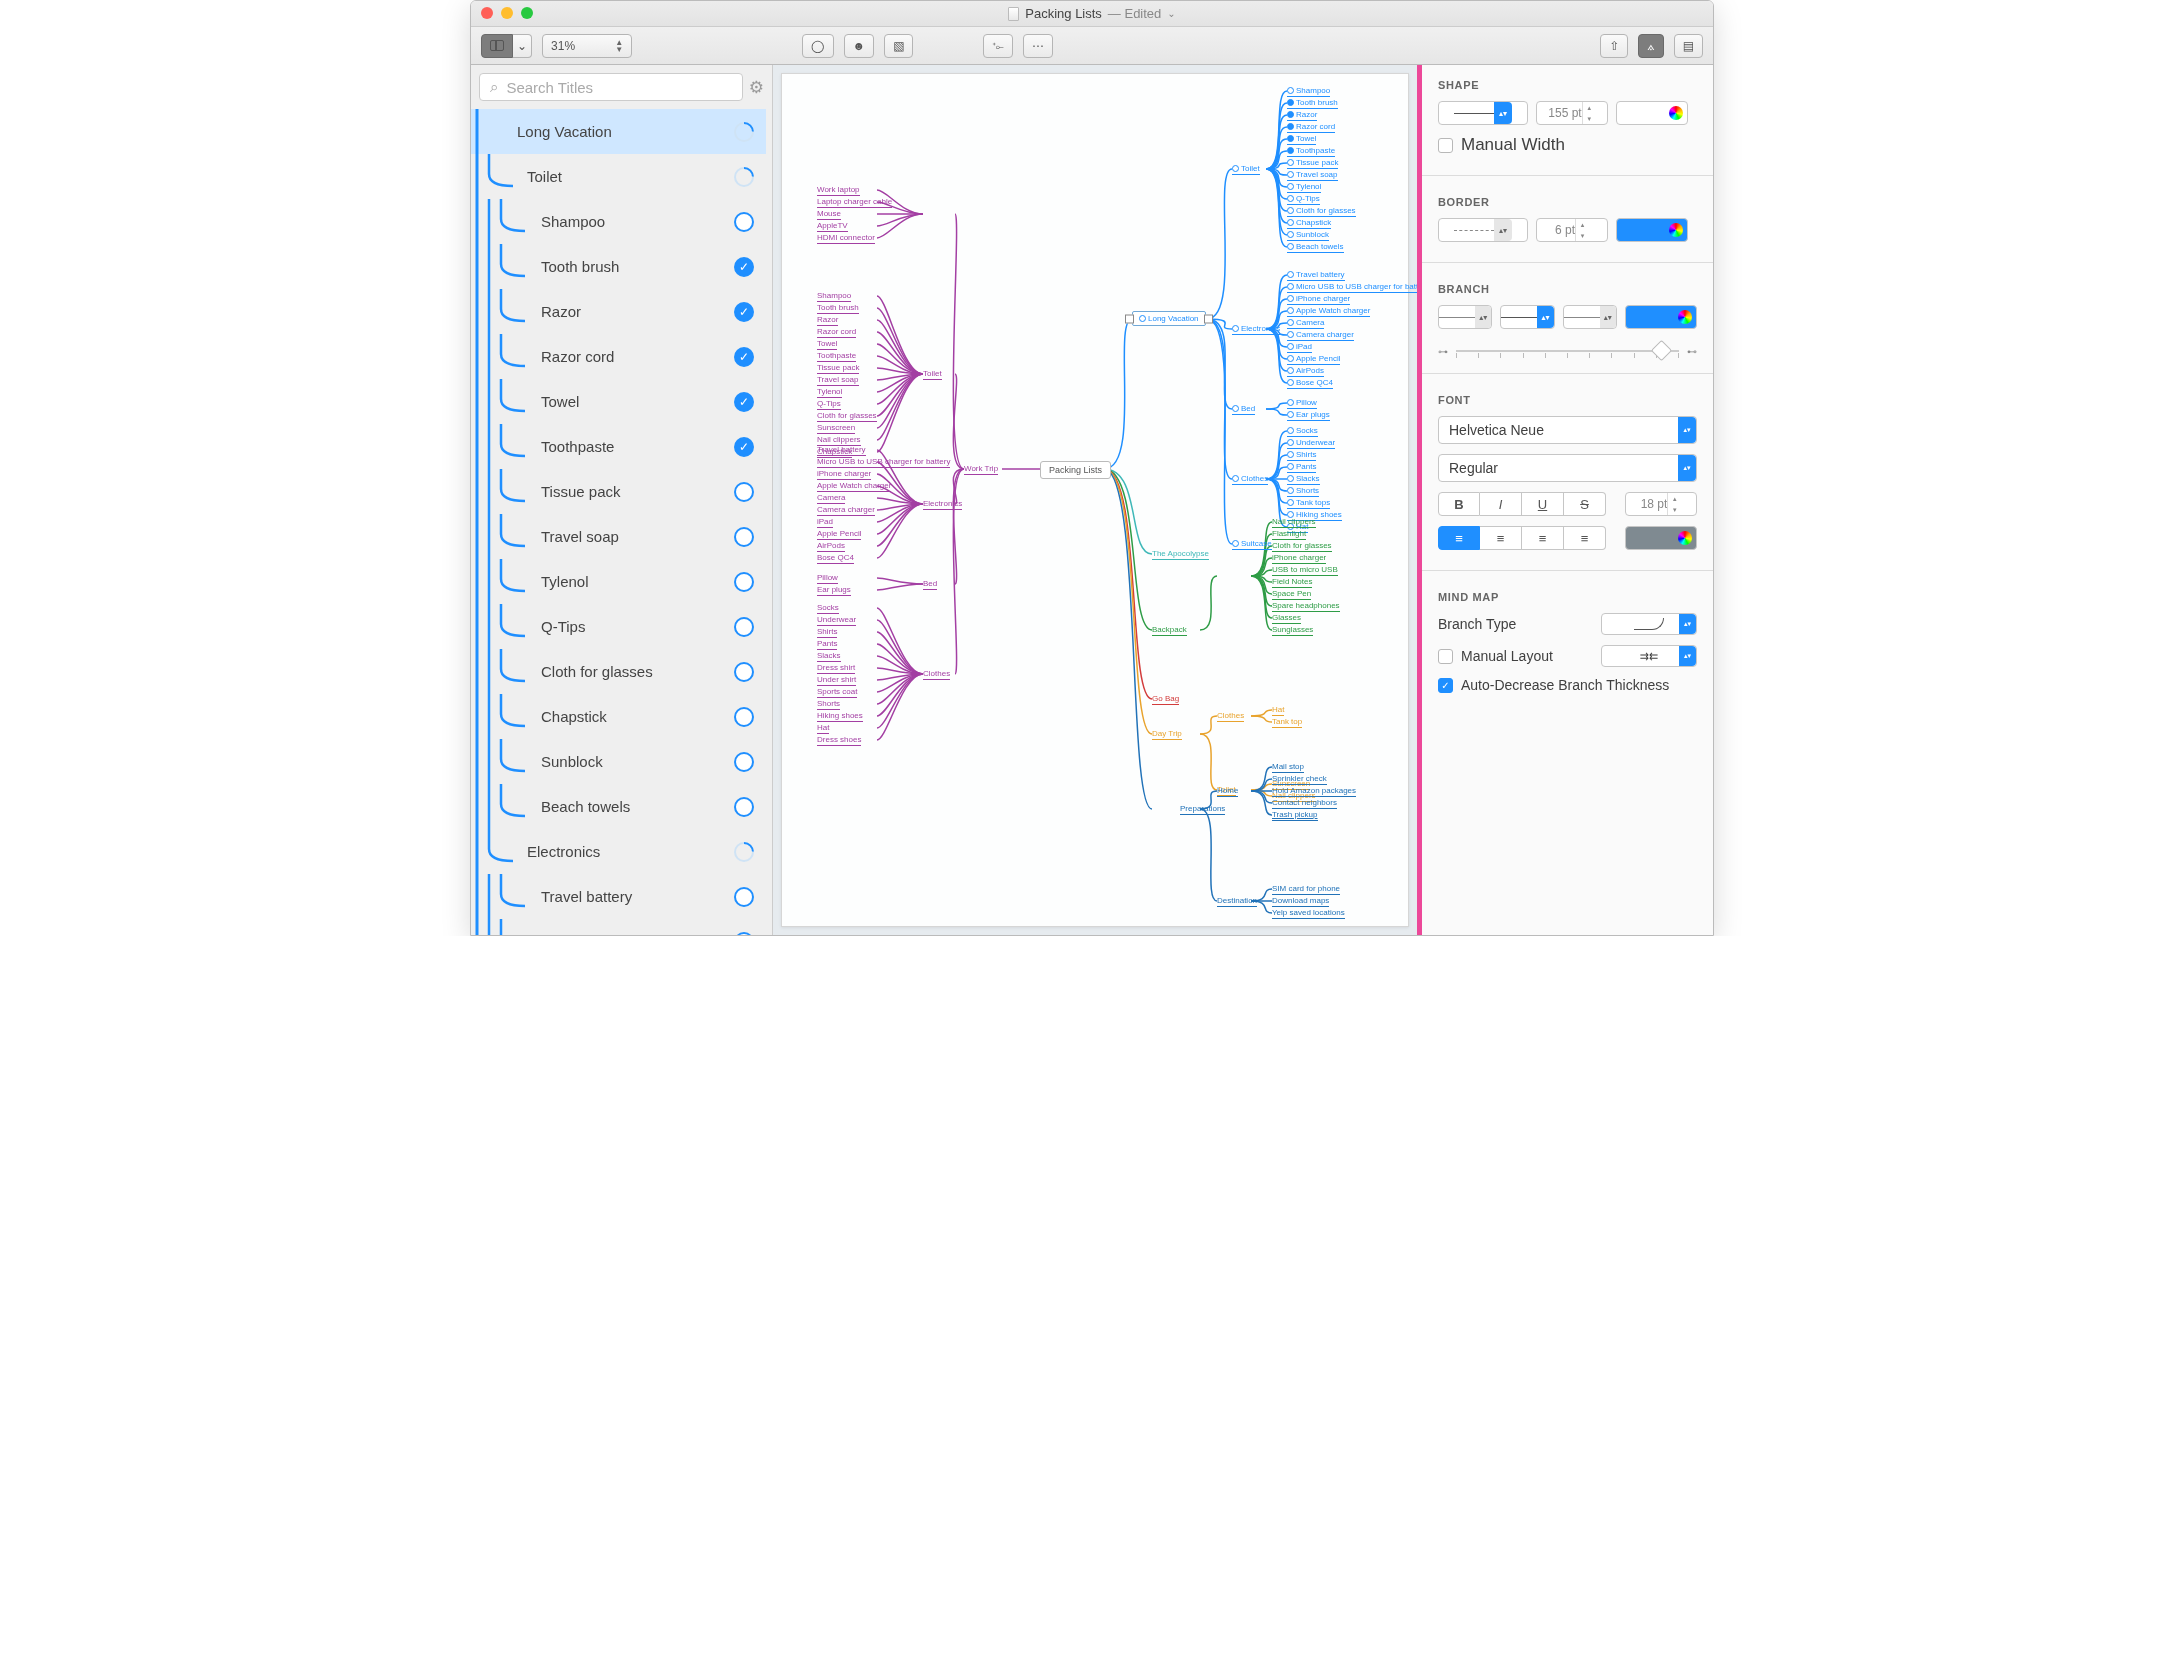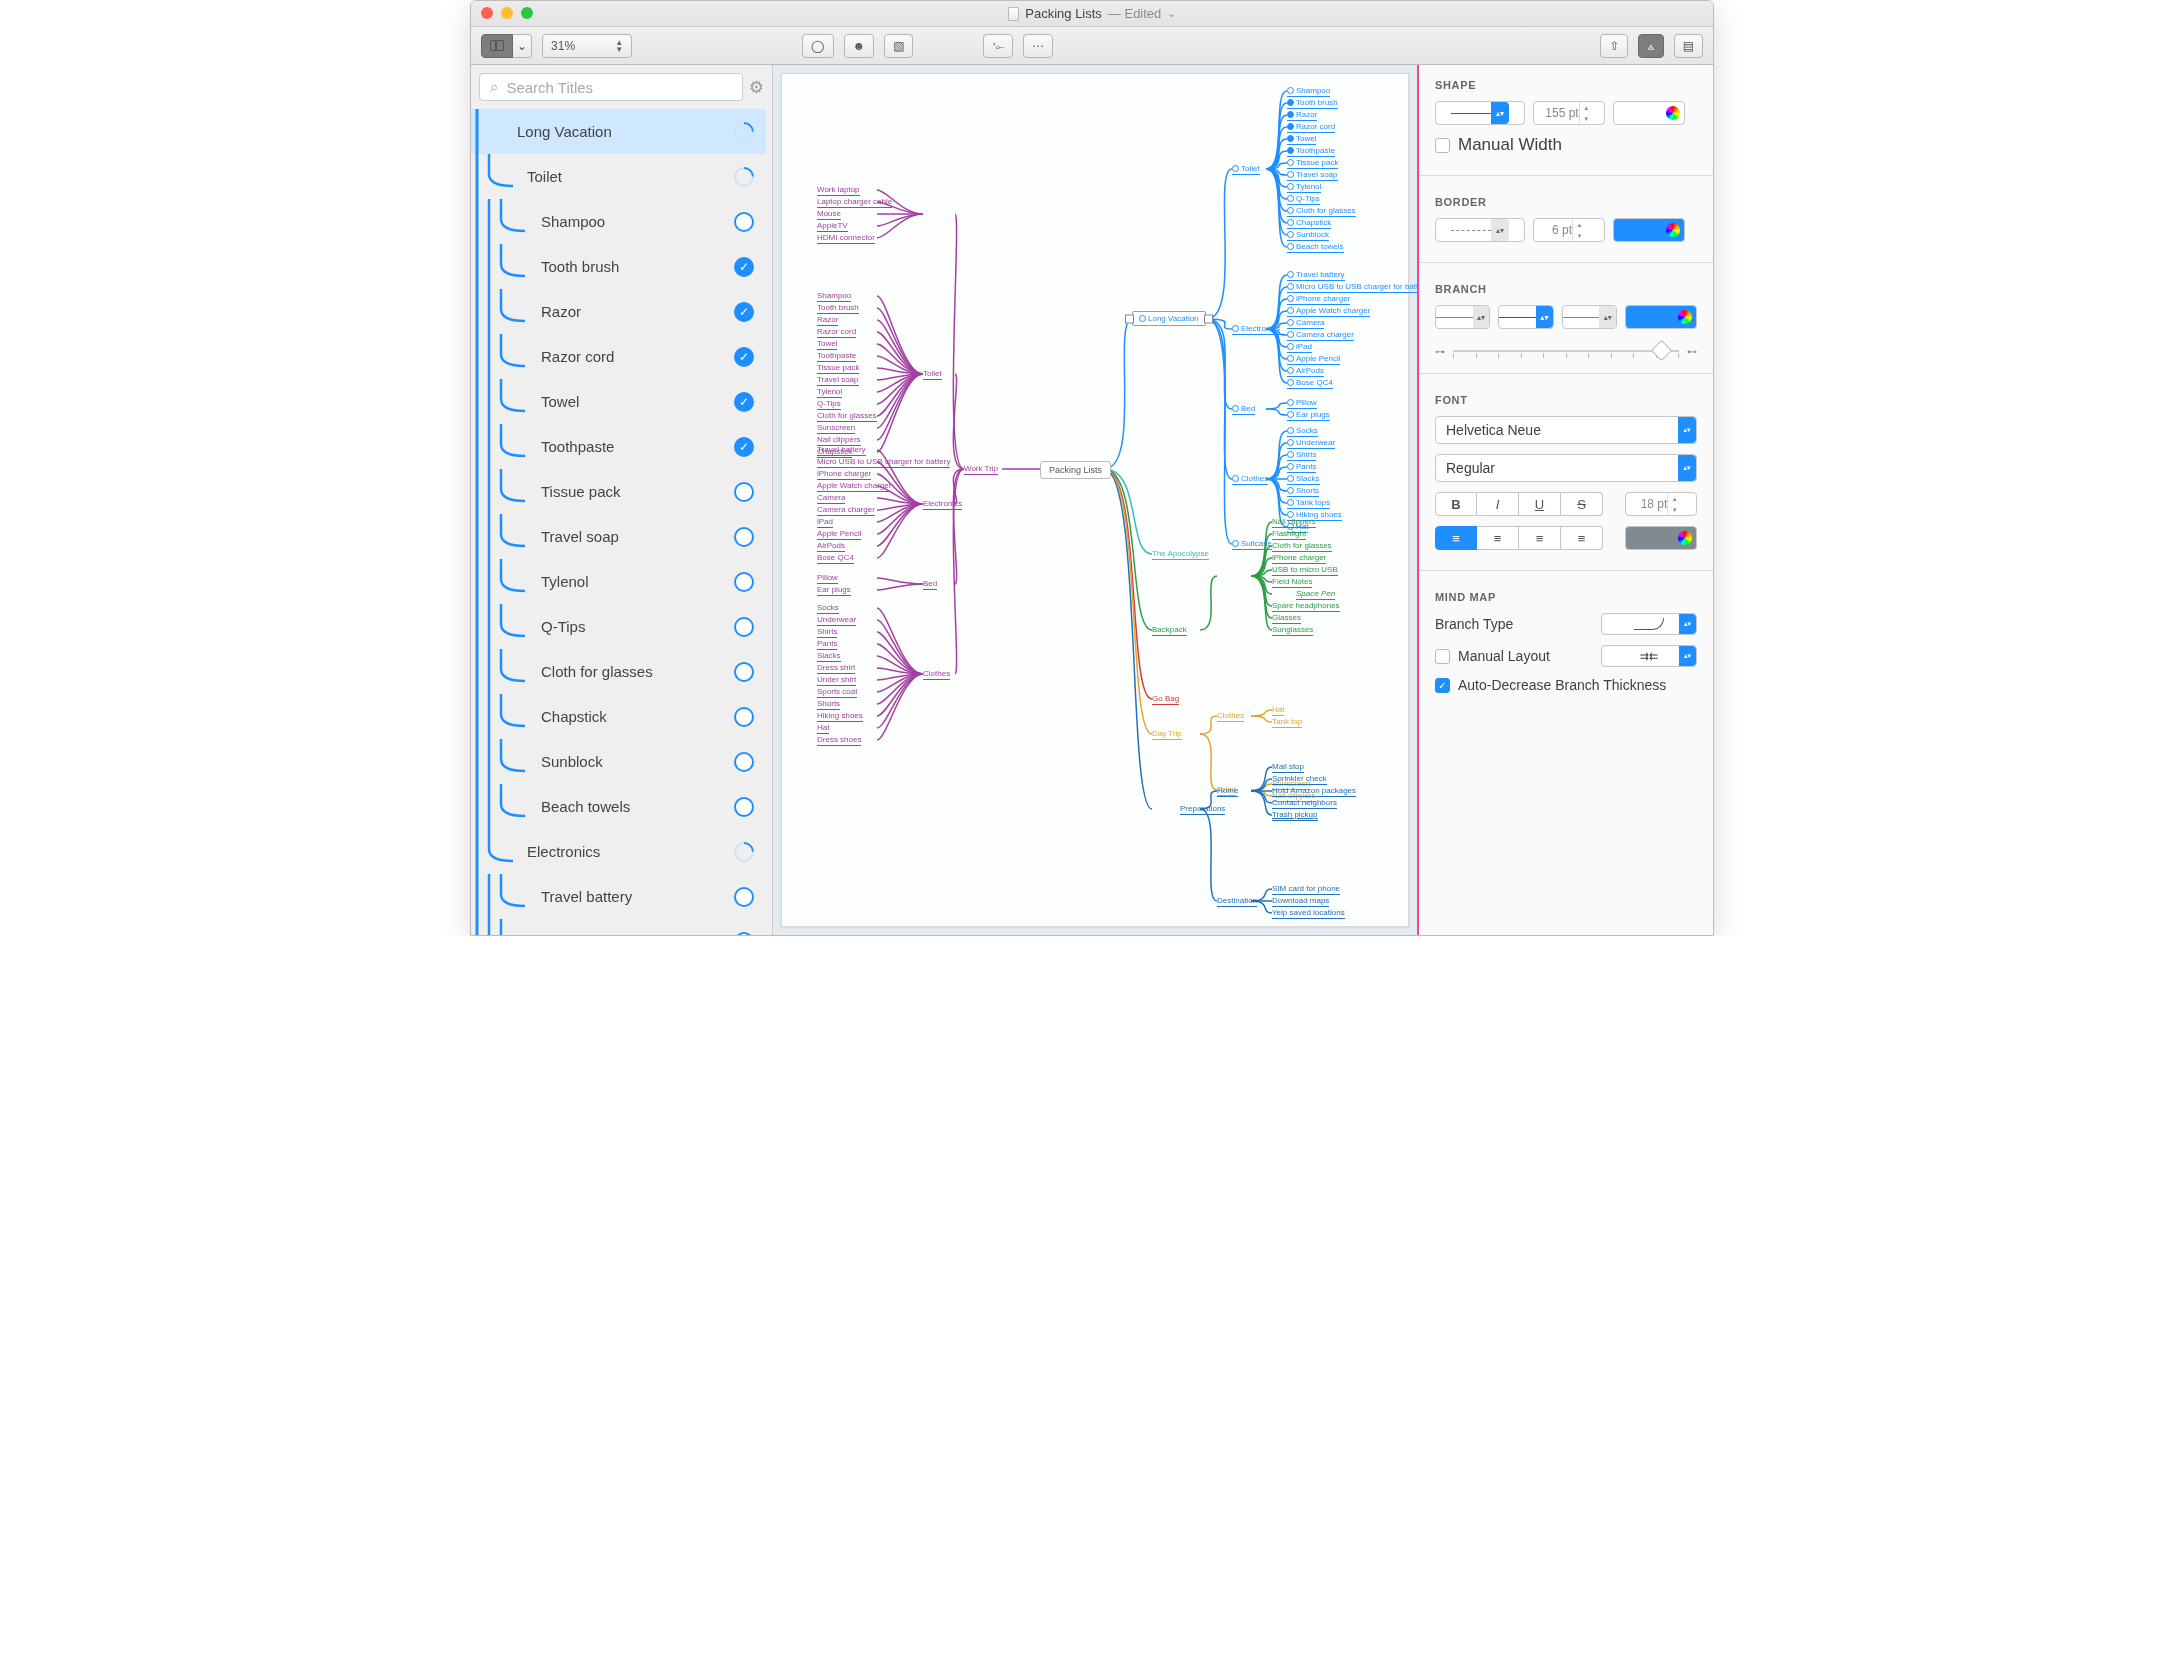--- a/index.html
+++ b/index.html
@@ -67,21 +67,21 @@
   .mm-item{position:absolute;font-size:8px;white-space:nowrap;padding-bottom:1px}
   .mm-item.u{border-bottom:1.5px solid currentColor}
   .mm-root{background:#fff;border:1px solid #bbb;border-radius:3px;padding:3px 8px;font-size:9px;color:#555}
   .mm-sel{border:1px solid #6fa8d8}
   .handle{width:9px;height:9px;border:1px solid #888;background:#fff;position:absolute;top:50%;transform:translateY(-50%)}
   svg.wires{position:absolute;inset:0;width:100%;height:100%}
   svg.wires path{fill:none;stroke-width:1.5}
   .chk{display:inline-block;width:7px;height:7px;border:1px solid currentColor;border-radius:50%;margin-right:2px;vertical-align:middle}
   .chk.f{background:currentColor}
   
-  .inspector{width:296px;background:#fafafa;border-left:2px solid #ec4899;overflow-y:auto;font-size:13px}
+  .inspector{width:296px;background:#fafafa;border-left:5px solid #ec4899;overflow-y:auto;font-size:13px}
   .ins-sec{padding:14px 16px 4px 16px}
   .ins-title{font-size:11px;font-weight:700;letter-spacing:.06em;color:#666;margin-bottom:10px}
   .ins-row{display:flex;align-items:center;gap:8px;margin-bottom:10px}
   .picker{height:24px;border:1px solid #c6c6c6;border-radius:4px;background:#fff;display:flex;align-items:center;flex:1;min-width:0;position:relative}
   .picker .end{width:18px;background:var(--blue);border-radius:0 4px 4px 0;align-self:stretch;display:flex;align-items:center;justify-content:center;color:#fff;font-size:8px;flex-direction:column;gap:1px}
   .picker .end.grey{background:#e6e6e6;color:#666}
   .picker.num{width:72px;flex:none;justify-content:center;color:#888;font-size:12px}
   .stepper{width:14px;align-self:stretch;border-left:1px solid #ddd;display:flex;flex-direction:column}
   .stepper div{flex:1;display:flex;align-items:center;justify-content:center;font-size:7px;color:#888}
   .color-well{width:72px;height:24px;border:1px solid #c6c6c6;border-radius:4px;background:#fff;display:flex;align-items:center;justify-content:flex-end;padding-right:4px}
@@ -563,21 +563,21 @@
             <div class="mm-item u" style="color: rgb(31, 143, 255); left: 505px; top: 448px;"><span class="chk"></span>Hat</div>
             <div class="mm-item u" style="color: rgb(31, 143, 255); left: 450px; top: 465px;"><span class="chk"></span>Suitcase</div>
             <div class="mm-item u" style="color: rgb(63, 184, 184); left: 370px; top: 475px;">The Apocolypse</div>
             <div class="mm-item u" style="color: rgb(46, 156, 70); left: 370px; top: 551px;">Backpack</div>
             <div class="mm-item u" style="color: rgb(46, 156, 70); left: 490px; top: 443px;">Nail clippers</div>
             <div class="mm-item u" style="color: rgb(46, 156, 70); left: 490px; top: 455px;">Flashlight</div>
             <div class="mm-item u" style="color: rgb(46, 156, 70); left: 490px; top: 467px;">Cloth for glasses</div>
             <div class="mm-item u" style="color: rgb(46, 156, 70); left: 490px; top: 479px;">iPhone charger</div>
             <div class="mm-item u" style="color: rgb(46, 156, 70); left: 490px; top: 491px;">USB to micro USB</div>
             <div class="mm-item u" style="color: rgb(46, 156, 70); left: 490px; top: 503px;">Field Notes</div>
-            <div class="mm-item u" style="color: rgb(46, 156, 70); left: 514px; top: 515px; font-style: italic;">Space Pen</div>
+            <div class="mm-item u" style="color: rgb(46, 156, 70); left: 490px; top: 515px;">Space Pen</div>
             <div class="mm-item u" style="color: rgb(46, 156, 70); left: 490px; top: 527px;">Spare headphones</div>
             <div class="mm-item u" style="color: rgb(46, 156, 70); left: 490px; top: 539px;">Glasses</div>
             <div class="mm-item u" style="color: rgb(46, 156, 70); left: 490px; top: 551px;">Sunglasses</div>
             <div class="mm-item u" style="color: rgb(210, 60, 60); left: 370px; top: 620px;">Go Bag</div>
             <div class="mm-item u" style="color: rgb(232, 163, 45); left: 370px; top: 655px;">Day Trip</div>
             <div class="mm-item u" style="color: rgb(232, 163, 45); left: 435px; top: 637px;">Clothes</div>
             <div class="mm-item u" style="color: rgb(232, 163, 45); left: 490px; top: 631px;">Hat</div>
             <div class="mm-item u" style="color: rgb(232, 163, 45); left: 490px; top: 643px;">Tank top</div>
             <div class="mm-item u" style="color: rgb(232, 163, 45); left: 435px; top: 711px;">Toilet</div>
             <div class="mm-item u" style="color: rgb(232, 163, 45); left: 490px; top: 705px;">Sunscreen</div>

